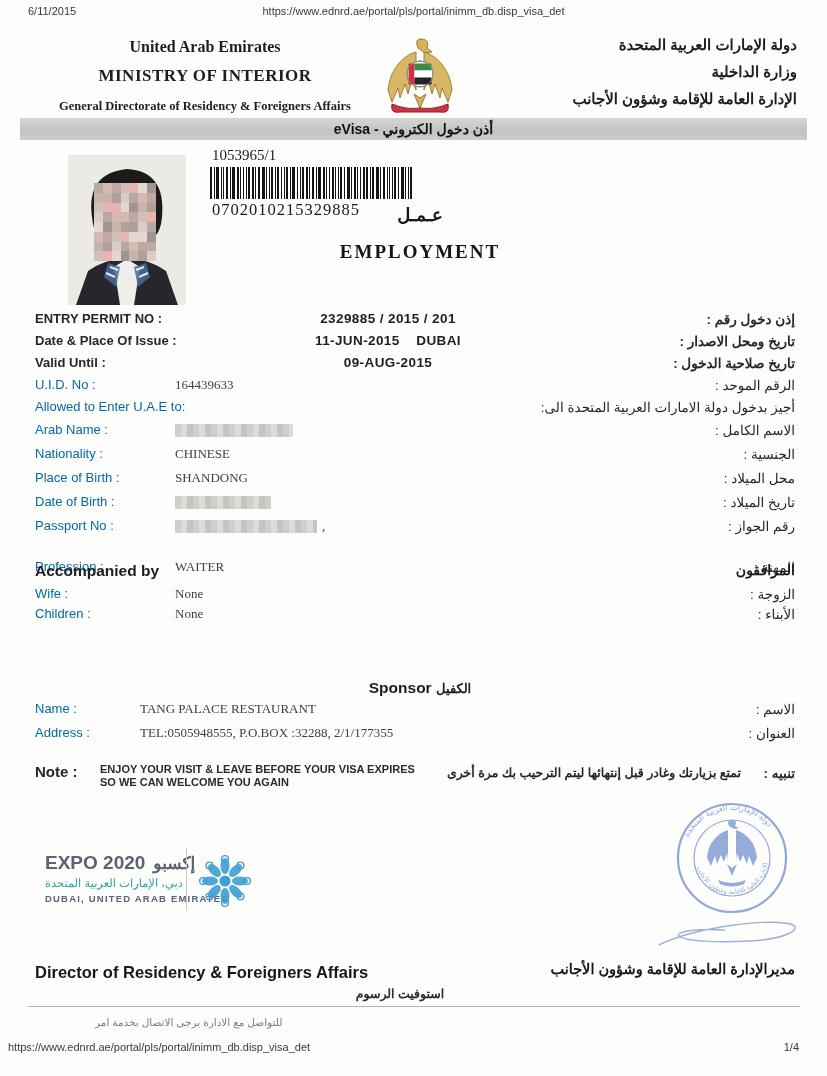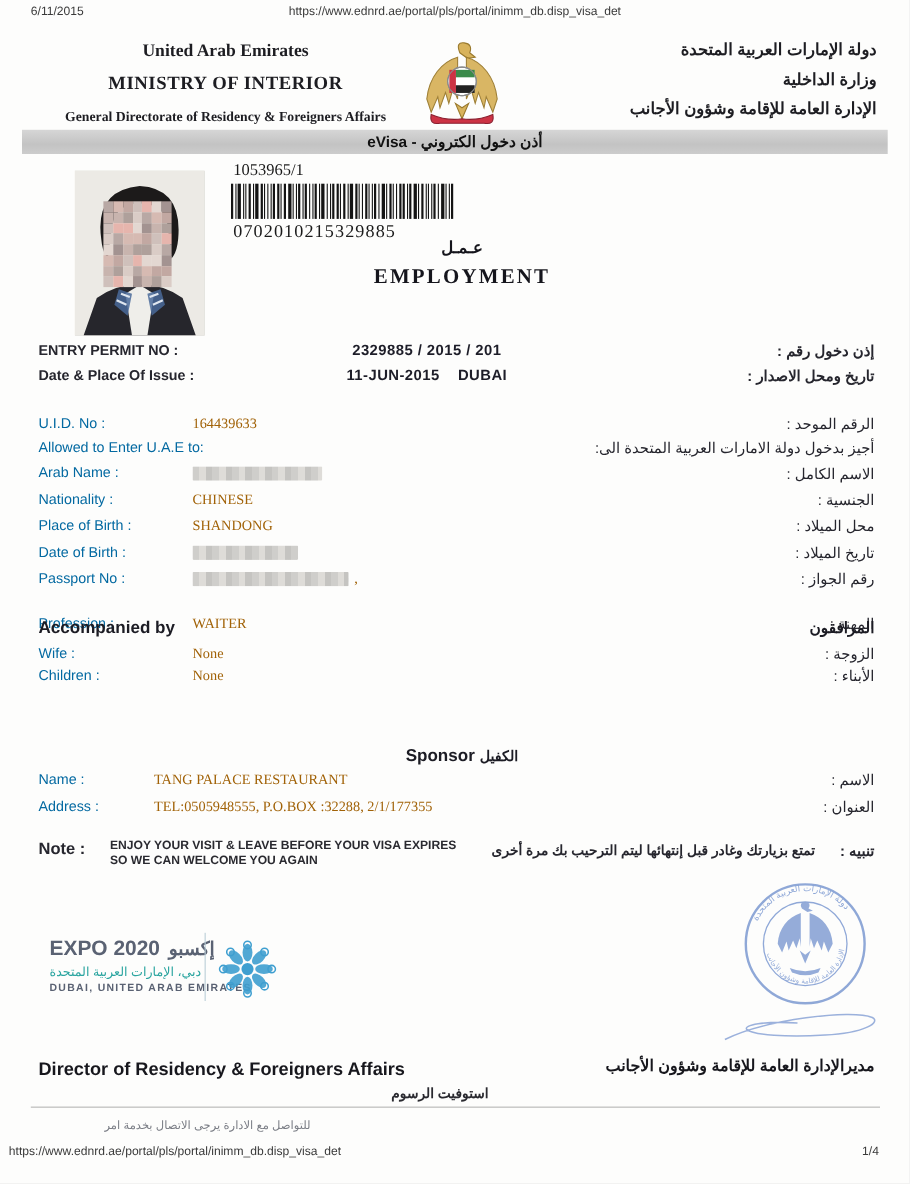--- a/index.html
+++ b/index.html
@@ -20,30 +20,30 @@
           font-weight:bold;font-size:14px;color:#111;direction:rtl;}
   
   .photo{left:68px;top:155px;width:118px;height:150px;background:#edebe6;box-shadow:0 0 0 1px #d8d6d0 inset;}
   .mosaic{position:absolute;left:26px;top:28px;width:62px;height:78px;display:grid;
           grid-template-columns:repeat(7,1fr);grid-template-rows:repeat(8,1fr);}
   
   .fileno{left:212px;top:147px;font-family:"Liberation Serif",serif;font-size:15px;color:#1a1a1a;}
   .barcode{left:210px;top:167px;width:322px;height:32px;display:flex;gap:1.6px;align-items:stretch;}
   .barcode div{background:#141414;}
   .bcnum{left:212px;top:200px;font-family:"Liberation Serif",serif;font-size:16.5px;letter-spacing:1px;color:#1a1a1a;}
-  .vtype-ar{left:250px;top:216px;width:340px;text-align:center;font-weight:bold;font-size:15px;color:#15151c;}
+  .vtype-ar{left:250px;top:204px;width:340px;text-align:center;font-weight:bold;font-size:18px;color:#15151c;}
   .vtype-en{left:250px;top:241px;width:340px;text-align:center;font-family:"Liberation Serif",serif;
             font-weight:bold;font-size:19px;letter-spacing:2px;color:#15151c;}
   
   .row{position:absolute;left:0;width:827px;height:20px;}
   .lab{position:absolute;left:35px;font-size:13px;color:#0369a1;white-space:pre;}
   .lab.b{font-weight:bold;color:#26262e;}
   .val-c{position:absolute;left:268px;width:240px;text-align:center;font-weight:bold;font-size:13.5px;
          letter-spacing:.4px;color:#1d1d28;white-space:pre;}
-  .val{position:absolute;left:175px;font-family:"Liberation Serif",serif;font-size:13px;color:#a16207;white-space:pre;}
+  .val{position:absolute;left:175px;font-family:"Liberation Serif",serif;font-size:13px;color:#404040;white-space:pre;}
   .arl{position:absolute;right:32px;direction:rtl;font-size:13.5px;color:#26262e;white-space:pre;}
   .arl.b{font-weight:bold;}
   .blur-box{position:absolute;left:175px;height:13px;border-radius:1px;
             background:repeating-linear-gradient(90deg,#cfcecb 0 6px,#dedcd8 6px 12px,#c5c4c1 12px 18px),
                        repeating-linear-gradient(0deg,rgba(255,255,255,.25) 0 4px,rgba(0,0,0,.04) 4px 8px);}
   .sec-title{font-weight:bold;font-size:15.5px;color:#1c1c24;}
   
   .note-en{position:absolute;left:100px;top:0;font-weight:bold;font-size:11px;line-height:13px;color:#2a2a30;width:330px;}
   
   .expo-l1{font-size:19px;font-weight:bold;color:#5a6273;display:flex;gap:8px;align-items:baseline;}
@@ -246,20 +246,25 @@
 
   <div class="row" style="top:311px">
     <span class="lab b">ENTRY PERMIT NO :</span>
     <span class="val-c">2329885 / 2015 / 201</span>
     <span class="arl b">إذن دخول رقم :</span>
   </div>
   <div class="row" style="top:333px">
     <span class="lab b">Date &amp; Place Of Issue :</span>
     <span class="val-c">11-JUN-2015    DUBAI</span>
     <span class="arl b">تاريخ ومحل الاصدار :</span>
+  </div>
+  <div class="row" style="top:355px">
+    <span class="lab b">Valid Until :</span>
+    <span class="val-c">09-AUG-2015</span>
+    <span class="arl b">تاريخ صلاحية الدخول :</span>
   </div>
   <div class="row" style="top:377px">
     <span class="lab">U.I.D. No :</span>
     <span class="val">164439633</span>
     <span class="arl">الرقم الموحد :</span>
   </div>
   <div class="row" style="top:399px">
     <span class="lab">Allowed to Enter U.A.E to:</span>
     <span class="arl">أجيز بدخول دولة الامارات العربية المتحدة الى:</span>
   </div>

